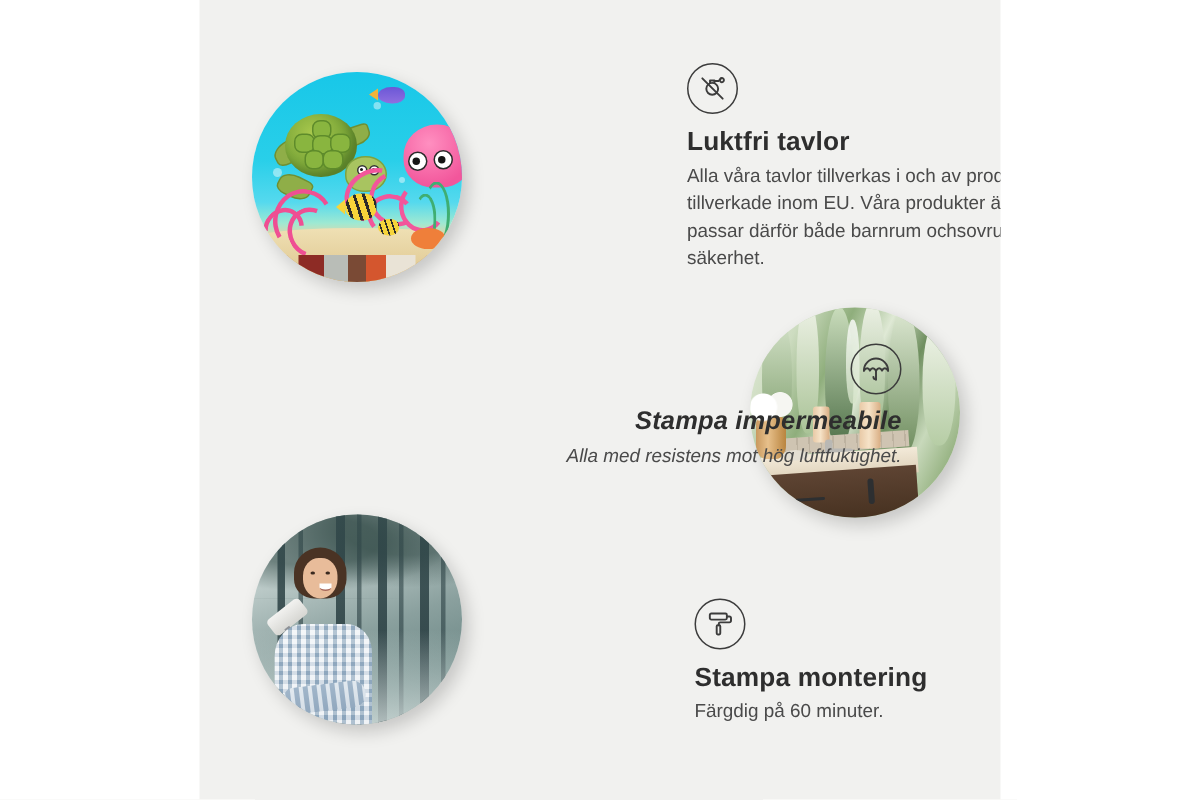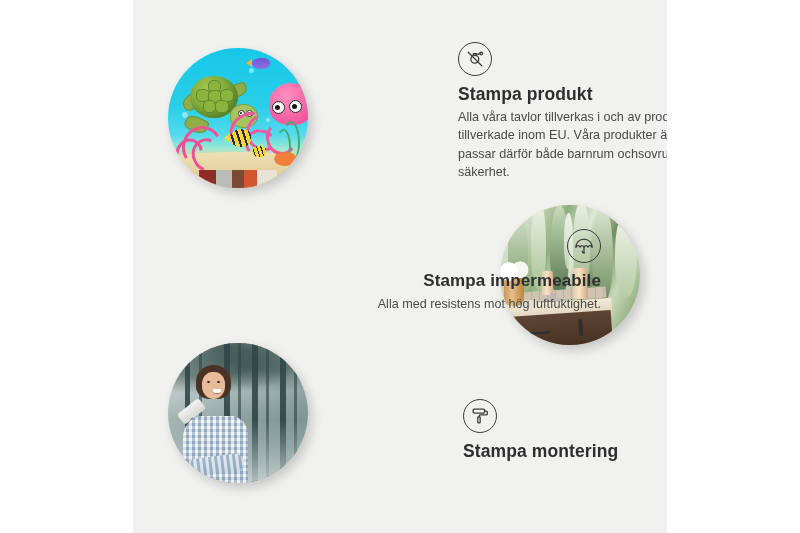--- a/index.html
+++ b/index.html
@@ -254,21 +254,21 @@
     color: #4a4a4a;
     line-height: 1.45;
     margin: 0;
   }
 
   
   #feature-odorless { left: 325px; top: 42px; width: 296px; text-align: left; }
   #feature-odorless .icon-wrap { display:flex; justify-content:flex-start; }
 
   
-  #feature-waterproof { left: 196px; top: 229px; width: 272px; text-align: right; }
+  #feature-waterproof { left: 196px; top: 229px; width: 272px; text-align: right; font-style: italic; }
   #feature-waterproof .icon-wrap { display:flex; justify-content:flex-end; }
   #feature-waterproof .f-title { font-size: 17px; }
 
   
   #feature-assembly { left: 330px; top: 399px; width: 250px; text-align: left; }
   #feature-assembly .icon-wrap { display:flex; justify-content:flex-start; }
 </style>
 </head>
 <body>
 
@@ -390,21 +390,21 @@
           <svg width="22" height="22" viewBox="0 0 24 24" fill="none" stroke="#3c3c3c" stroke-width="1.4" stroke-linecap="round" stroke-linejoin="round">
             <path d="M7.5 12.2a4.3 4.3 0 1 0 8.6 0 4.3 4.3 0 0 0-8.6 0z"></path>
             <path d="M10.2 7.9V6.2h3.2v1.7"></path>
             <path d="M13.6 6.6h2.6"></path>
             <path d="M17.6 5.0a1.5 1.5 0 1 1 2.1 2.1 1.5 1.5 0 0 1-2.1-2.1z"></path>
             <path d="M16.2 6.6l1.6-1.2"></path>
             <path d="M4.6 4.6L19.4 19.4"></path>
           </svg>
         </div>
       </div>
-      <div class="f-title">Stampa produkt</div>
+      <div class="f-title">Luktfri tavlor</div>
       <p class="f-desc">Alla våra tavlor tillverkas i och av produkter som är tillverkade inom EU. Våra produkter är luktfria och passar därför både barnrum ochsovrum. 100% säkerhet.</p>
     </div>
 
     <div class="feature" id="feature-waterproof">
       <div class="icon-wrap">
         <div class="icon-circle">
           <svg width="22" height="22" viewBox="0 0 24 24" fill="none" stroke="#3c3c3c" stroke-width="1.4" stroke-linecap="round" stroke-linejoin="round">
             <path d="M3.2 13.2a8.8 8.8 0 0 1 17.6 0"></path>
             <path d="M3.2 13.2c1.5-2.3 3.4-2.3 4.4 0 1.1-2.3 3-2.3 4.4 0 1.4-2.3 3.3-2.3 4.4 0 1-2.3 2.9-2.3 4.4 0"></path>
             <path d="M12 13.2v6.4"></path>
@@ -420,16 +420,17 @@
       <div class="icon-wrap">
         <div class="icon-circle">
           <svg width="22" height="22" viewBox="0 0 24 24" fill="none" stroke="#3c3c3c" stroke-width="1.4" stroke-linecap="round" stroke-linejoin="round">
             <rect x="4.6" y="4.4" width="12.4" height="4.4" rx="1.1"></rect>
             <path d="M17.0 6.6h1.9a1.1 1.1 0 0 1 1.1 1.1v2.0a1.1 1.1 0 0 1-1.1 1.1h-6.7a1.1 1.1 0 0 0-1.1 1.1v1.0"></path>
             <rect x="9.6" y="12.9" width="2.6" height="6.7" rx="0.8"></rect>
           </svg>
         </div>
       </div>
       <div class="f-title">Stampa montering</div>
+      <p class="f-desc">Färgdig på 60 minuter.</p>
     </div>
 
   </div>
 </div>
 
 </body></html>

